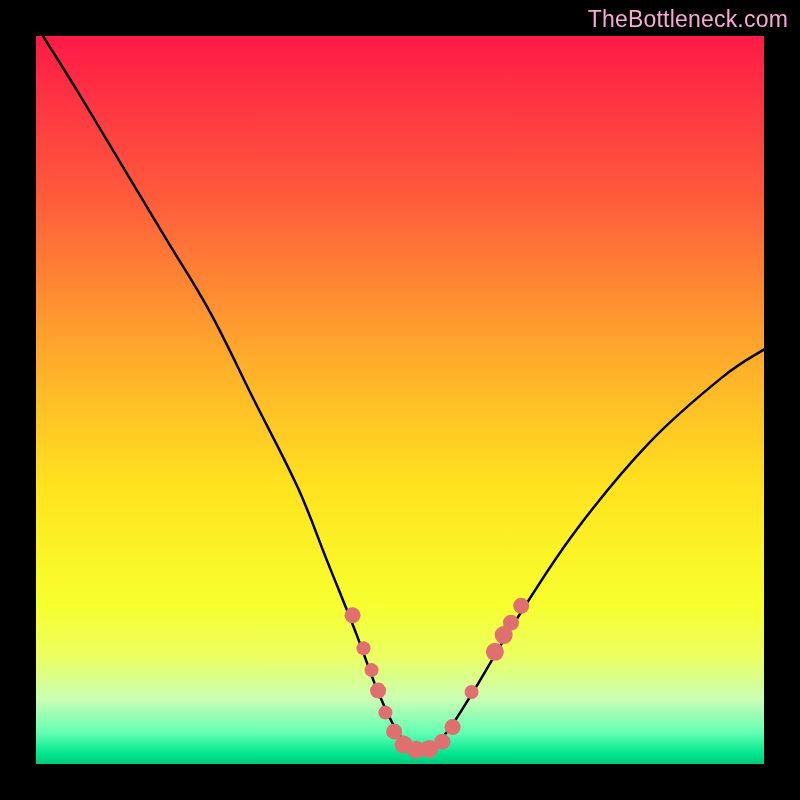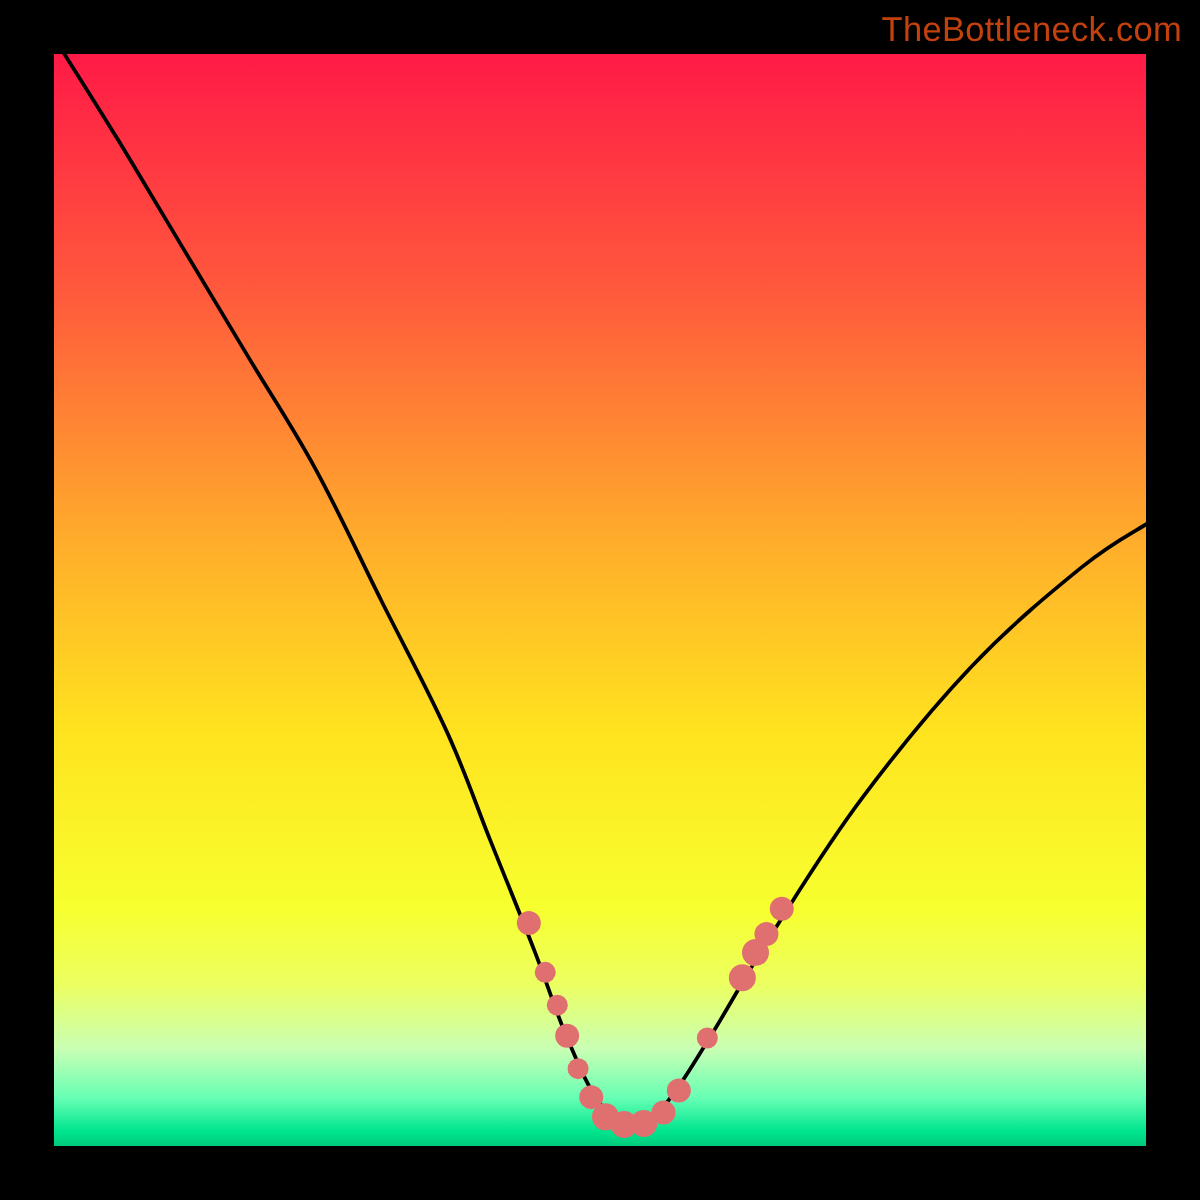--- a/index.html
+++ b/index.html
@@ -16,21 +16,21 @@
     left: 0;
     top: 0;
     width: 800px;
     height: 800px;
     box-sizing: border-box;
   }
   .watermark {
     position: absolute;
     top: 6px;
     right: 12px;
-    color: #c2410c;
+    color: #f9a8d4;
     font-size: 23px;
     font-weight: 500;
     letter-spacing: 0.2px;
     font-family: Arial, Helvetica, sans-serif;
   }
   svg {
     position: absolute;
     left: 0;
     top: 0;
   }

